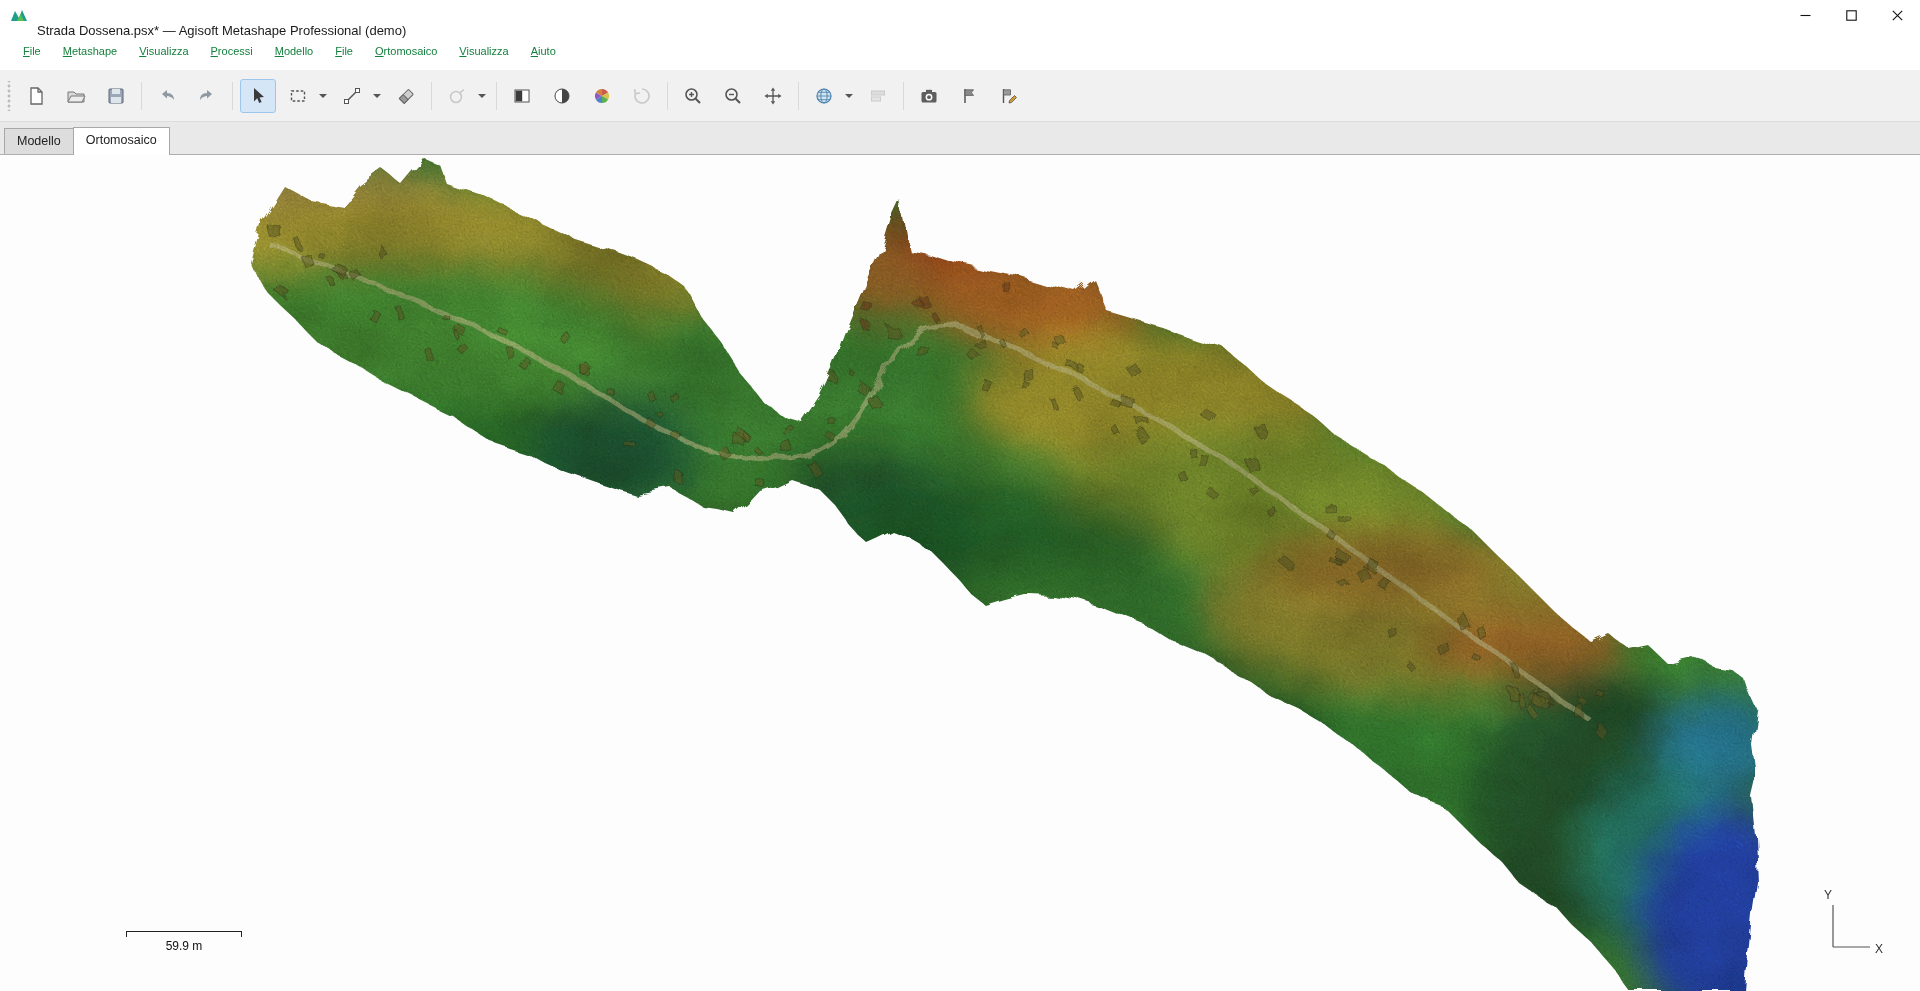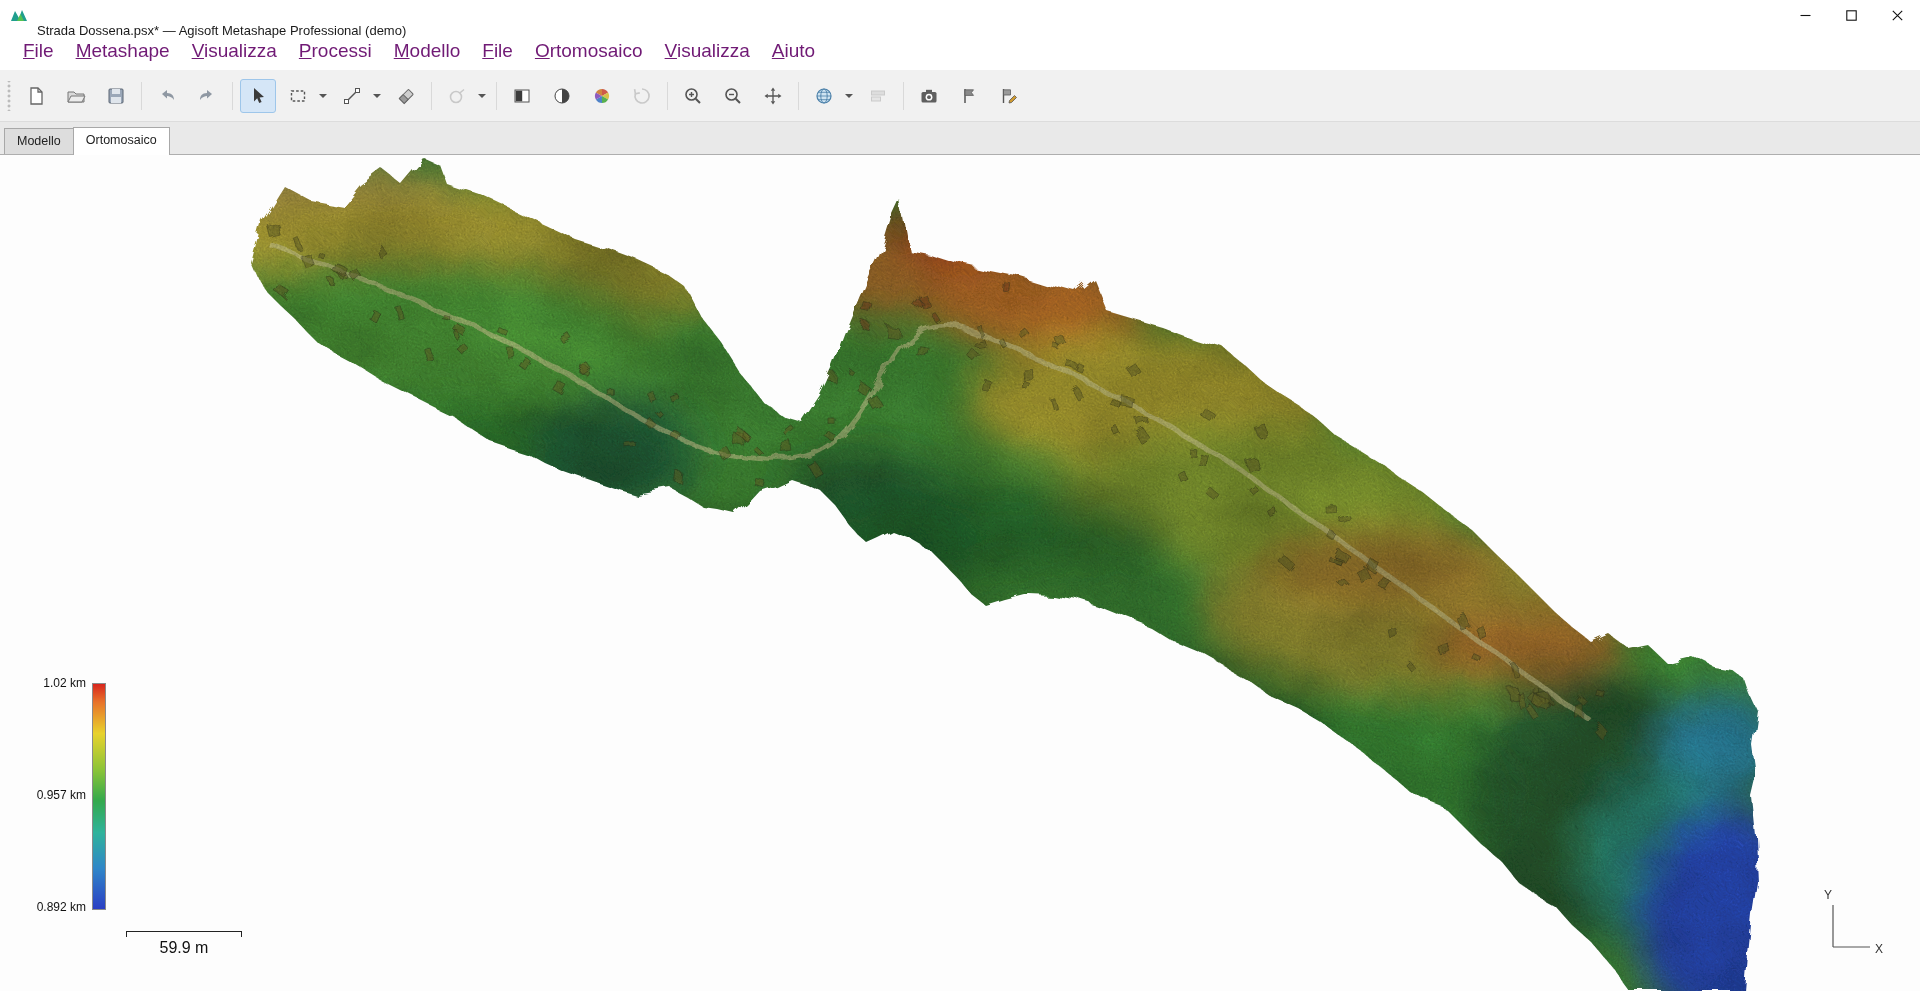--- a/index.html
+++ b/index.html
@@ -8,21 +8,21 @@
   
   .titlebar { height:31px; background:#ffffff; display:flex; align-items:center; position:relative; }
   .app-icon { width:18px; height:18px; margin-left:10px; flex:0 0 auto; }
   .title-text { margin-left:9px; font-size:13px; color:#1a1a1a;margin-top:29px; }
   .win-controls { position:absolute; right:0; top:0; height:31px; display:flex; }
   .win-btn { width:46px; height:31px; display:flex; align-items:center; justify-content:center; background:transparent; border:none; cursor:default; }
   .win-btn svg { display:block; }
 
   
   .menubar { height:39px; background:#ffffff; display:flex; align-items:center; padding-left:12px; }
-  .menu-item { display:inline-block; font-size:19px; color:#701a75; padding:6px 11px; cursor:default; }
+  .menu-item { display:inline-block; font-size:11px; color:#15803d; padding:6px 11px; cursor:default; }
   .menu-item::first-letter { text-decoration:underline; }
 
   
   .toolbar { height:52px; background:#f1f1f1; display:flex; align-items:center; padding-left:6px; border-bottom:1px solid #dcdcdc; }
   .drag-handle { width:6px; height:30px; margin-right:6px;
      background-image:radial-gradient(circle,#a9a9a9 1px,transparent 1.3px); background-size:5px 5px; background-position:center; }
   .tb-group { display:flex; align-items:center; gap:4px; }
   .tb-sep { width:1px; height:28px; background:#d9d9d9; margin:0 7px; display:inline-block; }
   .tb-btn { width:36px; height:34px; display:flex; align-items:center; justify-content:center; background:transparent; border:1px solid transparent; border-radius:3px; }
   .tb-btn.active { background:#d5e6f7; border-color:#9ec6ea; }
@@ -43,21 +43,21 @@
   .legend { position:absolute; left:30px; top:520px; width:130px; height:250px; }
   .legend-bar { position:absolute; left:62px; top:8px; width:14px; height:227px; border:1px solid #8a8a8a; }
   .legend-label { position:absolute; left:0; width:56px; text-align:right; font-size:12px; color:#111; }
   .legend-label.l0 { top:1px; }
   .legend-label.l1 { top:113px; }
   .legend-label.l2 { top:225px; }
 
   
   .scalebar { position:absolute; left:126px; top:776px; width:116px; }
   .scalebar-line { height:6px; border-top:1.6px solid #222; border-left:1.2px solid #222; border-right:1.2px solid #222; }
-  .scalebar-label { display:block; text-align:center; font-size:16px; color:#111; margin-top:2px; }
+  .scalebar-label { display:block; text-align:center; font-size:12px; color:#111; margin-top:2px; }
 
   
   .axes { position:absolute; left:1790px; top:722px; }
   .axes text { font-size:12px; fill:#333; font-family:"Liberation Sans",sans-serif; }
   .axes line { stroke:#555; stroke-width:1.2; }
 </style>
 </head>
 <body>
 
 <div class="titlebar">
@@ -523,26 +523,20 @@
             <rect x="1510.1799468696117" y="724.4578802585602" width="8.947927355766296" height="4.187209725379944" transform="rotate(63.9 1510.1799468696117 724.4578802585602)" fill="#77762e" stroke="#3c3c1e" stroke-width="0.8" opacity="0.55"></rect>
             <rect x="1488.715973496437" y="768.2466995716095" width="11.840829253196716" height="5.823572278022766" transform="rotate(53.5 1488.715973496437 768.2466995716095)" fill="#77762e" stroke="#3c3c1e" stroke-width="0.8" opacity="0.55"></rect>
           </g>
 
         <rect x="0" y="0" width="1920" height="836" filter="url(#shade)" opacity="0.4" style="mix-blend-mode:multiply"></rect>
         <rect x="0" y="0" width="1920" height="836" filter="url(#grain)" opacity="0.3" style="mix-blend-mode:multiply"></rect>
       </g>
     </g>
   </svg>
 
-  <div class="legend">
-    <span class="legend-label l0">1.02 km</span>
-    <span class="legend-label l1">0.957 km</span>
-    <span class="legend-label l2">0.892 km</span>
-    <div class="legend-bar" style="background: linear-gradient(rgb(215, 37, 29) 0%, rgb(232, 114, 42) 8%, rgb(232, 210, 44) 22%, rgb(140, 196, 55) 38%, rgb(51, 169, 77) 52%, rgb(47, 179, 155) 66%, rgb(47, 134, 200) 82%, rgb(43, 63, 196) 100%);"></div>
-  </div>
 
   <div class="scalebar">
     <div class="scalebar-line"></div>
     <span class="scalebar-label">59.9 m</span>
   </div>
 
   <svg class="axes" width="110" height="95">
     <text x="34" y="22">Y</text>
     <line x1="43" y1="28" x2="43" y2="70"></line>
     <line x1="43" y1="70" x2="80" y2="70"></line>

